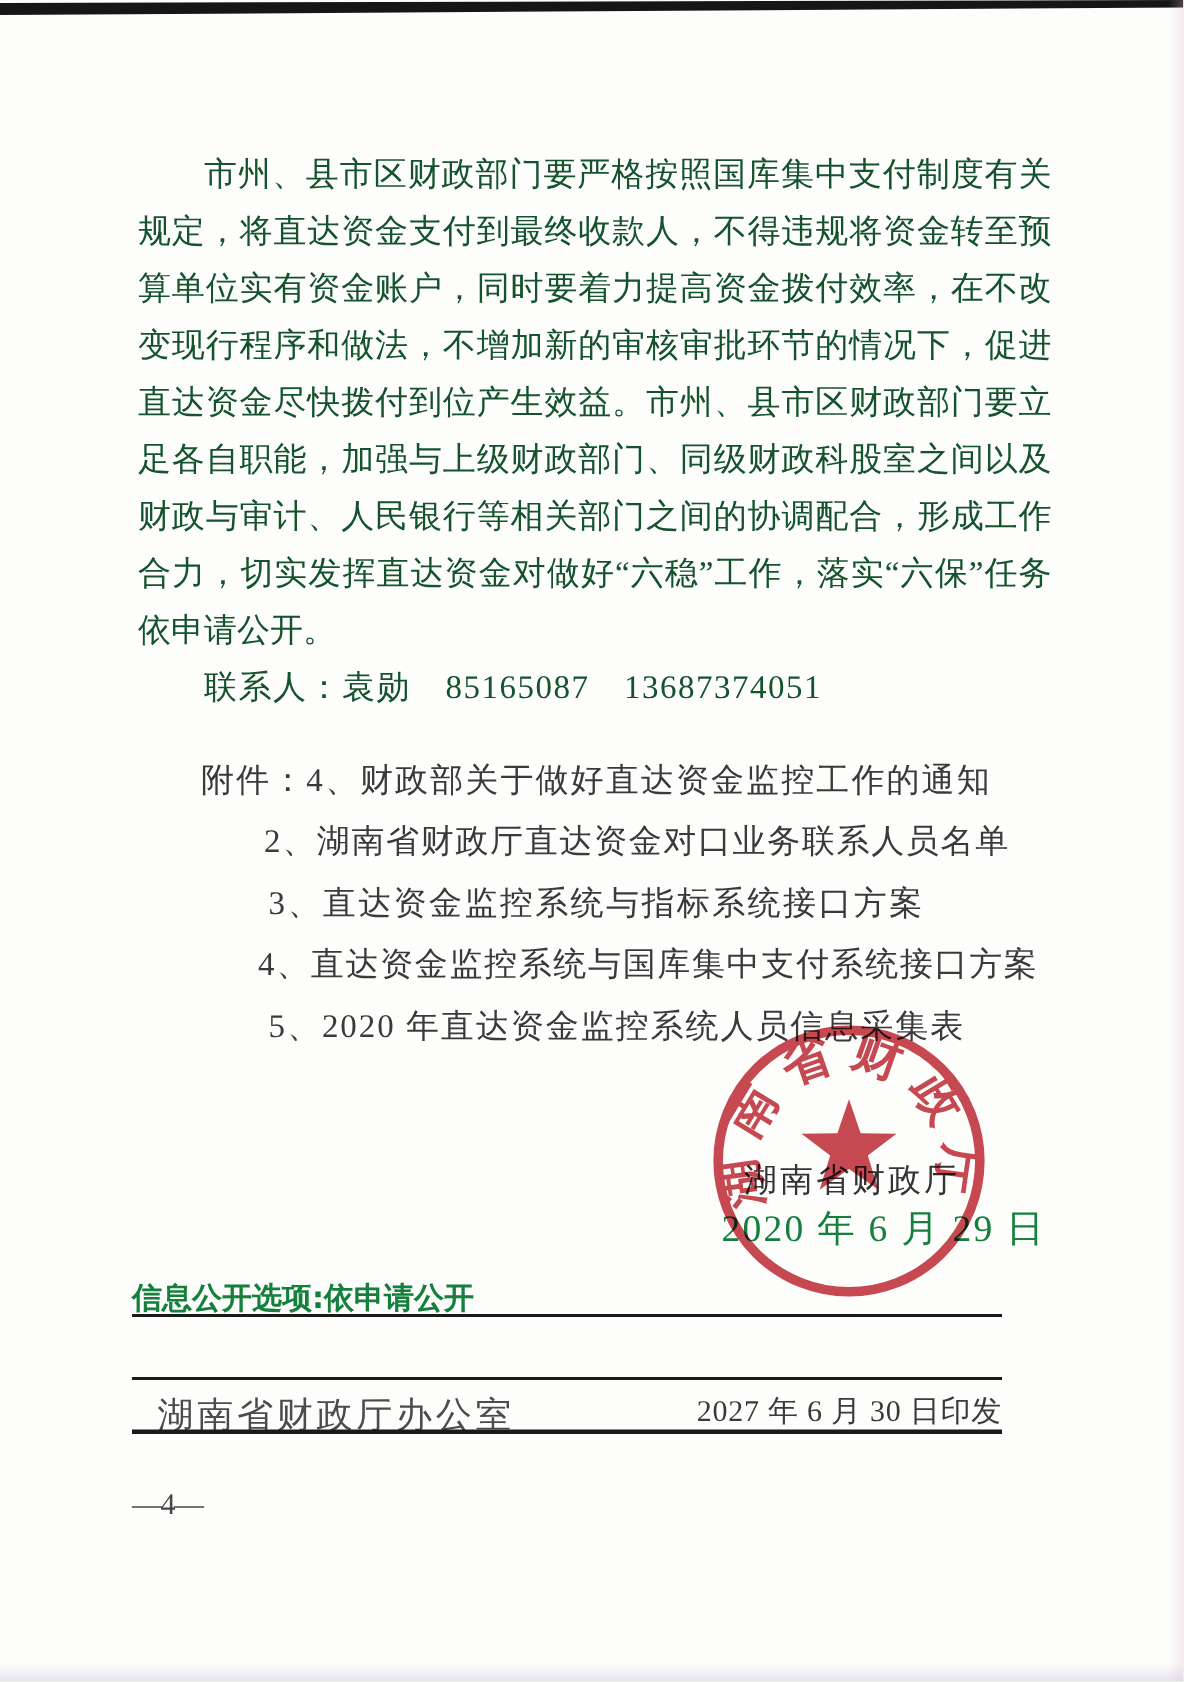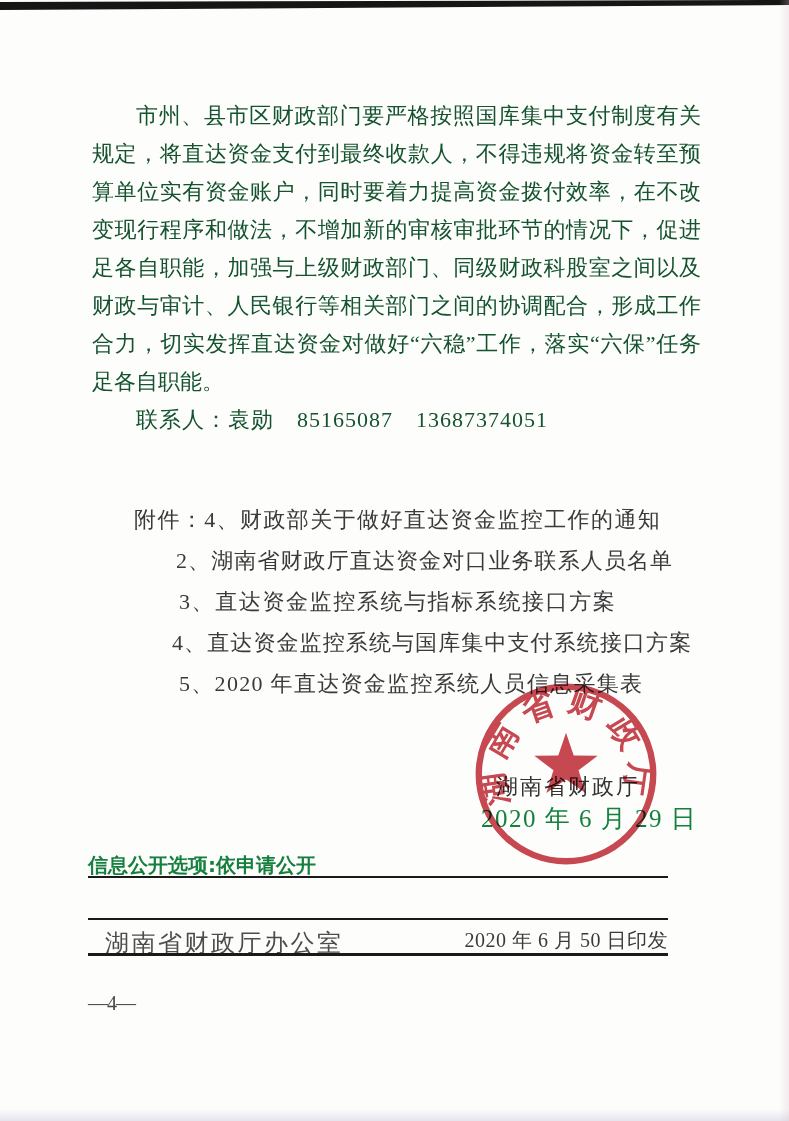--- a/index.html
+++ b/index.html
@@ -100,24 +100,25 @@
 
 <div class="page">
 
   <div class="scan-top-band"></div>
 
   <div class="body-text">
     <div class="line justify indent">市州、县市区财政部门要严格按照国库集中支付制度有关</div>
     <div class="line justify">规定，将直达资金支付到最终收款人，不得违规将资金转至预</div>
     <div class="line justify">算单位实有资金账户，同时要着力提高资金拨付效率，在不改</div>
     <div class="line justify">变现行程序和做法，不增加新的审核审批环节的情况下，促进</div>
+    <div class="line justify">直达资金尽快拨付到位产生效益。市州、县市区财政部门要立</div>
     <div class="line justify">足各自职能，加强与上级财政部门、同级财政科股室之间以及</div>
     <div class="line justify">财政与审计、人民银行等相关部门之间的协调配合，形成工作</div>
     <div class="line justify">合力，切实发挥直达资金对做好“六稳”工作，落实“六保”任务的</div>
-    <div class="line">足各自职能。</div>
+    <div class="line">依申请公开。</div>
     <div class="line contact-line">联系人：袁勋　85165087　13687374051</div>
   </div>
 
   <div class="attach-line" id="attach-1">
     <span>附件：</span><span>4、财政部关于做好直达资金监控工作的通知</span>
   </div>
   <div class="attach-line" id="attach-2">2、湖南省财政厅直达资金对口业务联系人员名单</div>
   <div class="attach-line" id="attach-3">3、直达资金监控系统与指标系统接口方案</div>
   <div class="attach-line" id="attach-4">4、直达资金监控系统与国库集中支付系统接口方案</div>
   <div class="attach-line" id="attach-5">5、2020 年直达资金监控系统人员信息采集表</div>
@@ -133,20 +134,20 @@
     </defs>
     <text class="seal-arc-text" fill="#c43b45" text-anchor="middle">
       <textPath href="#sealArc" startOffset="50%">湖南省财政厅</textPath>
     </text>
   </svg>
 
   <div class="footer-disclosure">信息公开选项:依申请公开</div>
   <div class="rule" id="rule-1"></div>
   <div class="rule" id="rule-2"></div>
   <div class="footer-office">湖南省财政厅办公室</div>
-  <div class="footer-printdate">2020 年 6 月 50 日印发</div>
+  <div class="footer-printdate">2027 年 6 月 30 日印发</div>
   <div class="rule" id="rule-3"></div>
 
   <div class="page-number">—4—</div>
 
   <div class="scan-right-edge"></div>
   <div class="scan-bottom-edge"></div>
 </div>
 
 </body></html>

